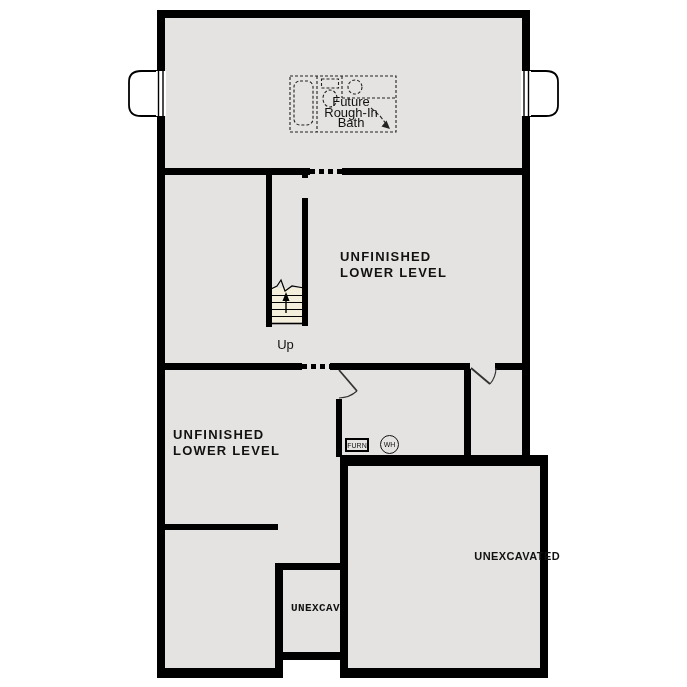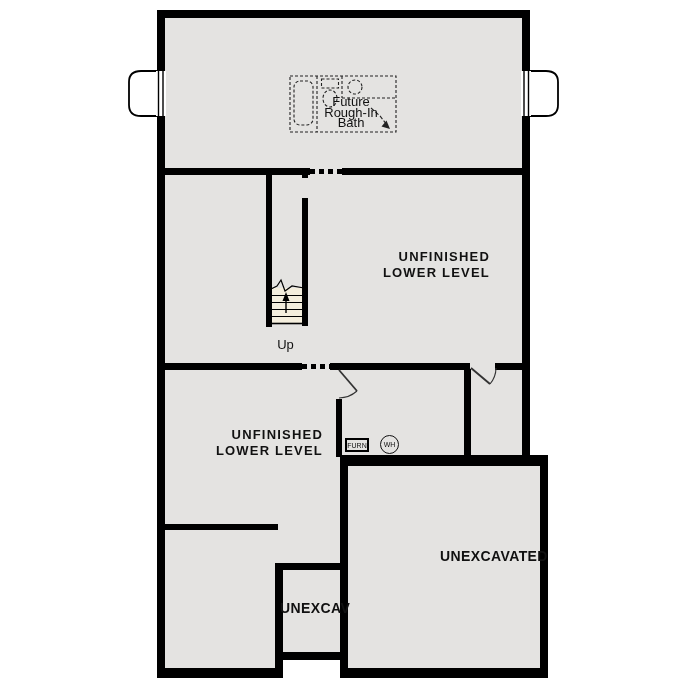--- a/index.html
+++ b/index.html
@@ -2,24 +2,24 @@
 <html style="--wall: #000000; --floor: #e4e3e1; --stair: #f4eedd; --background: #ffffff; --text: #111111;"><head>
 <meta charset="utf-8">
 <style>
   html,body{margin:0;padding:0;}
   body{background:var(--background,#fff);font-family:"Liberation Sans",sans-serif;}
   .canvas{position:relative;width:687px;height:687px;background:var(--background,#fff);overflow:hidden;}
   .floor{position:absolute;background:var(--floor,#e4e3e1);}
   .notch{position:absolute;background:var(--background,#fff);}
   .wall{position:absolute;background:var(--wall,#000);}
   .overlay{position:absolute;left:0;top:0;pointer-events:none;}
-  .room-label{position:absolute;color:var(--text,#111);font-weight:bold;text-align:right;
+  .room-label{position:absolute;color:var(--text,#111);font-weight:bold;text-align:left;
               font-size:13px;letter-spacing:1.2px;line-height:15.5px;}
-  .small-label{position:absolute;color:var(--text,#111);font-weight:bold;text-align:left;
-              font-size:14px;letter-spacing:0.4px;line-height:10px;}
+  .small-label{position:absolute;color:var(--text,#111);font-weight:bold;text-align:right;
+              font-size:11px;letter-spacing:0.4px;line-height:10px;}
   .tiny-label{position:absolute;color:var(--text,#111);font-weight:normal;text-align:center;
               font-size:13px;line-height:10.5px;}
   .furn-box{position:absolute;left:345px;top:438px;width:24px;height:14px;box-sizing:border-box;
             border:2px solid var(--wall,#000);display:flex;align-items:center;justify-content:center;
             font-size:7px;color:var(--text,#111);letter-spacing:0;}
   .wh-circle{position:absolute;left:380px;top:435px;width:19px;height:19px;box-sizing:border-box;
              border:1.4px solid var(--text,#111);border-radius:50%;display:flex;align-items:center;
              justify-content:center;font-size:7px;color:var(--text,#111);}
 </style>
 </head>
@@ -123,21 +123,21 @@
     <div>LOWER LEVEL</div>
   </div>
 
   <div class="room-label" style="left:173px;top:427px;width:150px;">
     <div>UNFINISHED</div>
     <div>LOWER LEVEL</div>
   </div>
 
   <div class="small-label" style="left:440px;top:551px;width:120px;">UNEXCAVATED</div>
 
-  <div class="small-label" style="left:280px;top:603px;width:60px;">UNEXCAV</div>
+  <div class="small-label" style="left:280px;top:603px;width:60px;font-family:Liberation Mono, monospace;">UNEXCAV</div>
 
   <div class="tiny-label" style="left:321px;top:97px;width:60px;">
     <div>Future</div>
     <div>Rough-In</div>
     <div>Bath</div>
   </div>
 
   <div class="tiny-label" style="left:275px;top:340px;width:21px;">Up</div>
 
   <div class="furn-box">FURN</div>

